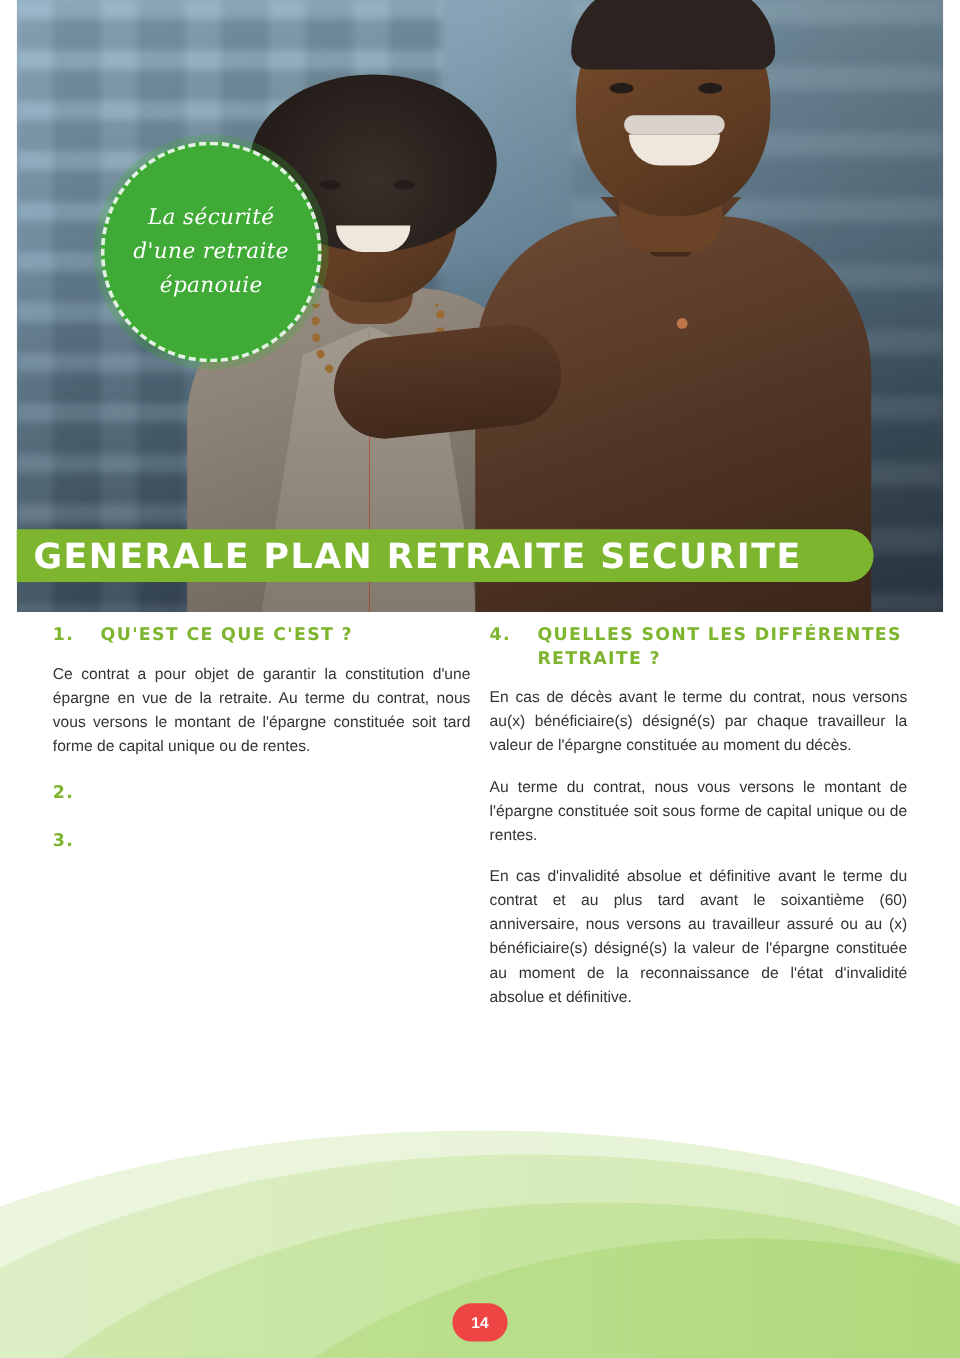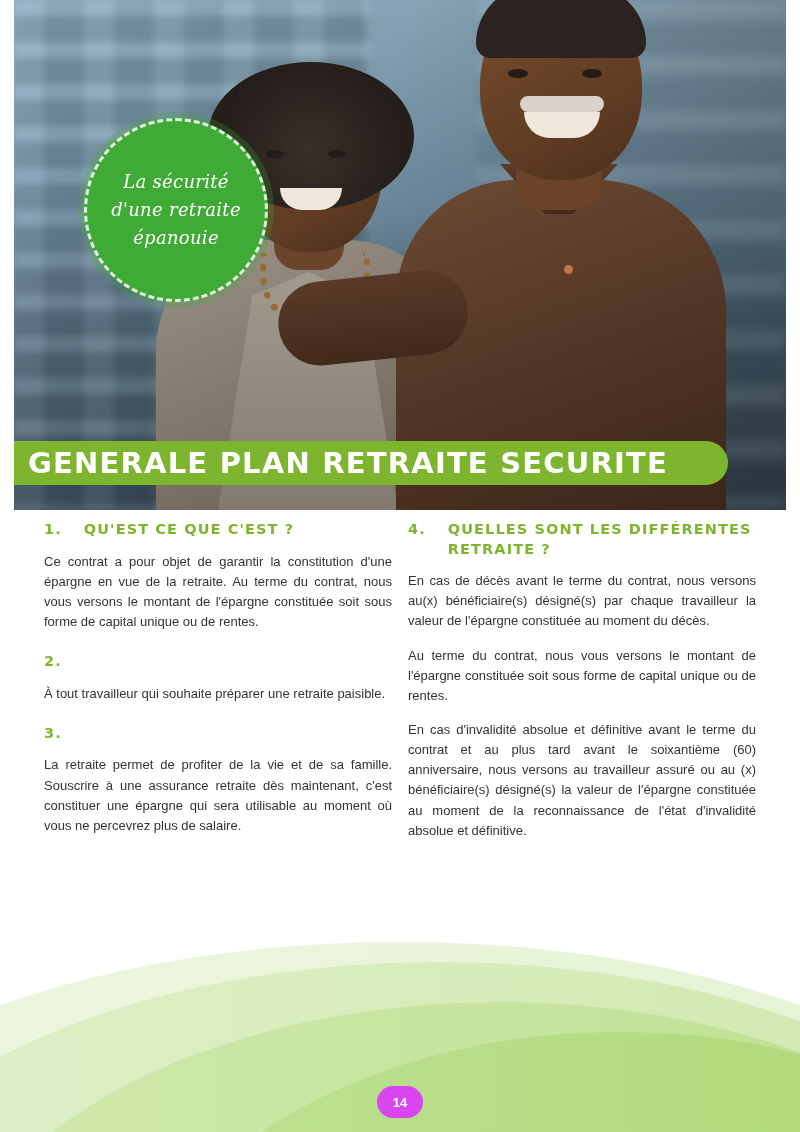--- a/index.html
+++ b/index.html
@@ -288,21 +288,21 @@
     background: linear-gradient(90deg, #bfe195 0%, #a9d772 100%);
   }
   .page-num {
     position: absolute;
     left: 50%;
     bottom: 14px;
     transform: translateX(-50%);
     width: 46px;
     height: 32px;
     border-radius: 16px;
-    background: #d946ef;
+    background: #ef4444;
     color: #fff;
     font-size: 13px;
     font-weight: bold;
     display: flex;
     align-items: center;
     justify-content: center;
     z-index: 3;
   }
   .white-left {
     position: absolute; left: 0; top: 0; width: 14px; height: 510px; background: #fff;
@@ -364,35 +364,33 @@
 
 <div class="content">
 
   <div class="col col-left">
 
     <div class="block">
       <div class="qtitle">
         <span class="num">1.</span>
         <span class="txt">QU'EST CE QUE C'EST ?</span>
       </div>
-      <p class="para">Ce contrat a pour objet de garantir la constitution d'une épargne en vue de la retraite. Au terme du contrat, nous vous versons le montant de l'épargne constituée soit sous forme de capital unique ou de rentes.</p>
+      <p class="para">Ce contrat a pour objet de garantir la constitution d'une épargne en vue de la retraite. Au terme du contrat, nous vous versons le montant de l'épargne constituée soit tard forme de capital unique ou de rentes.</p>
     </div>
 
     <div class="block">
       <div class="qtitle">
         <span class="num">2.</span>
       </div>
-      <p class="para">À tout travailleur qui souhaite préparer une retraite paisible.</p>
     </div>
 
     <div class="block">
       <div class="qtitle">
         <span class="num">3.</span>
       </div>
-      <p class="para">La retraite permet de profiter de la vie et de sa famille. Souscrire à une assurance retraite dès maintenant, c'est constituer une épargne qui sera utilisable au moment où vous ne percevrez plus de salaire.</p>
     </div>
 
   </div>
 
   <div class="col col-right">
 
     <div class="block">
       <div class="qtitle">
         <span class="num">4.</span>
         <span class="txt">QUELLES SONT LES DIFFÉRENTES RETRAITE ?</span>

